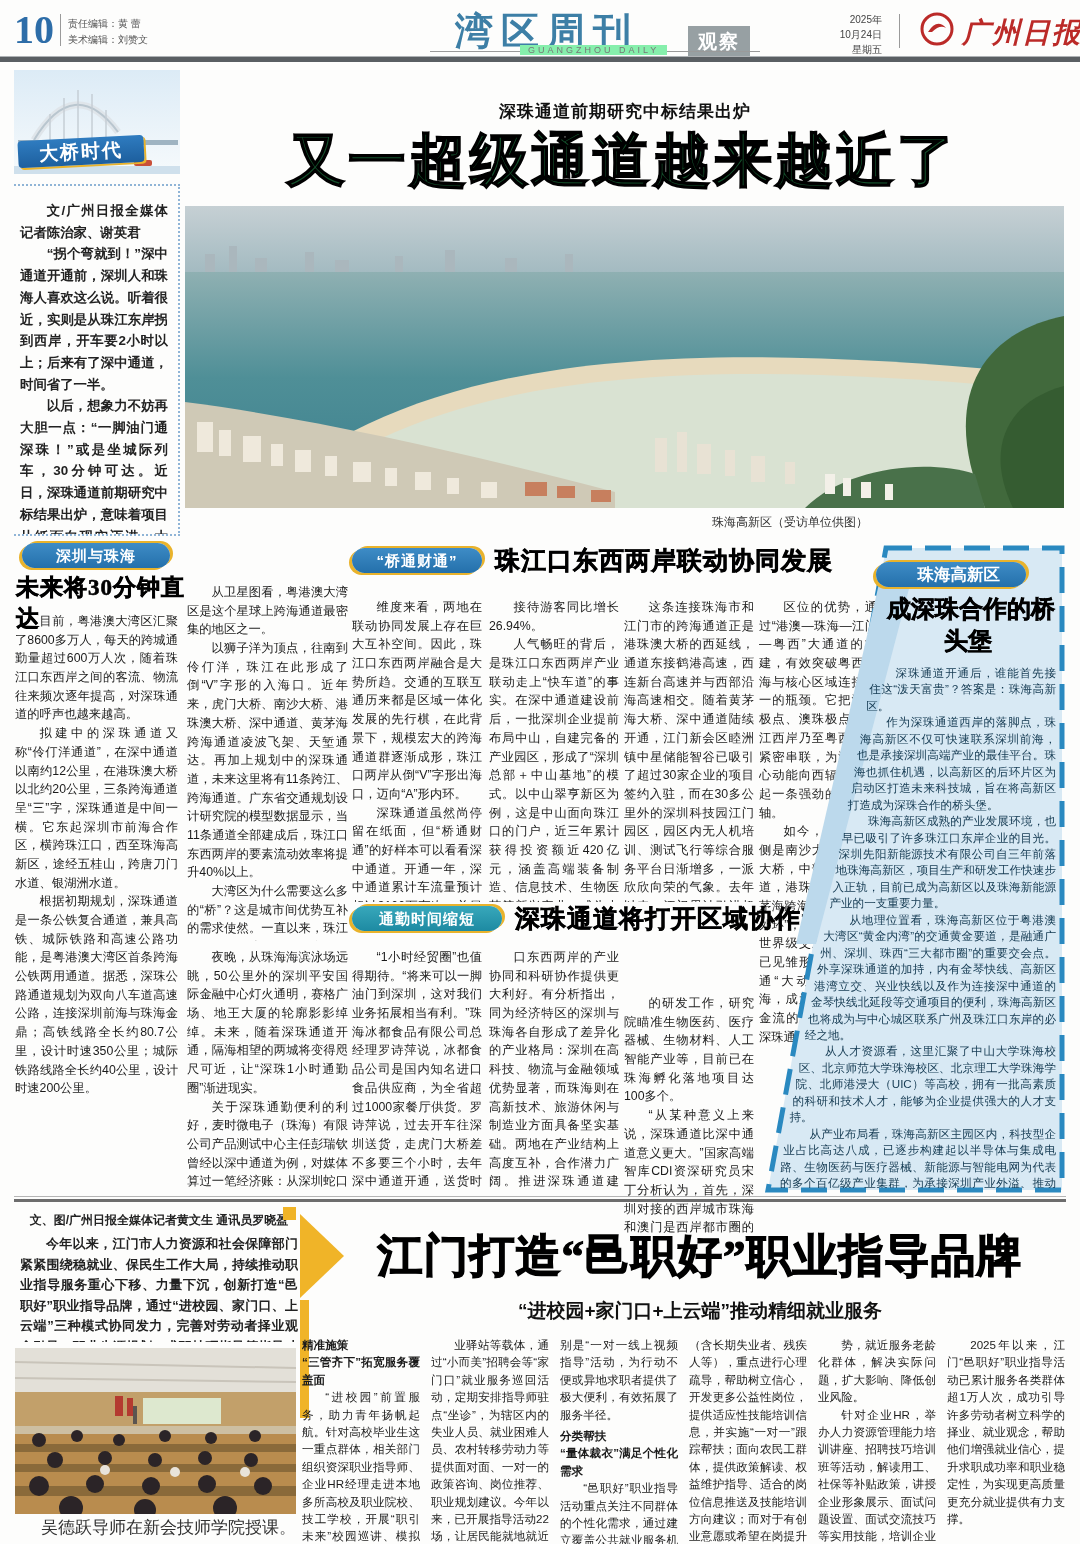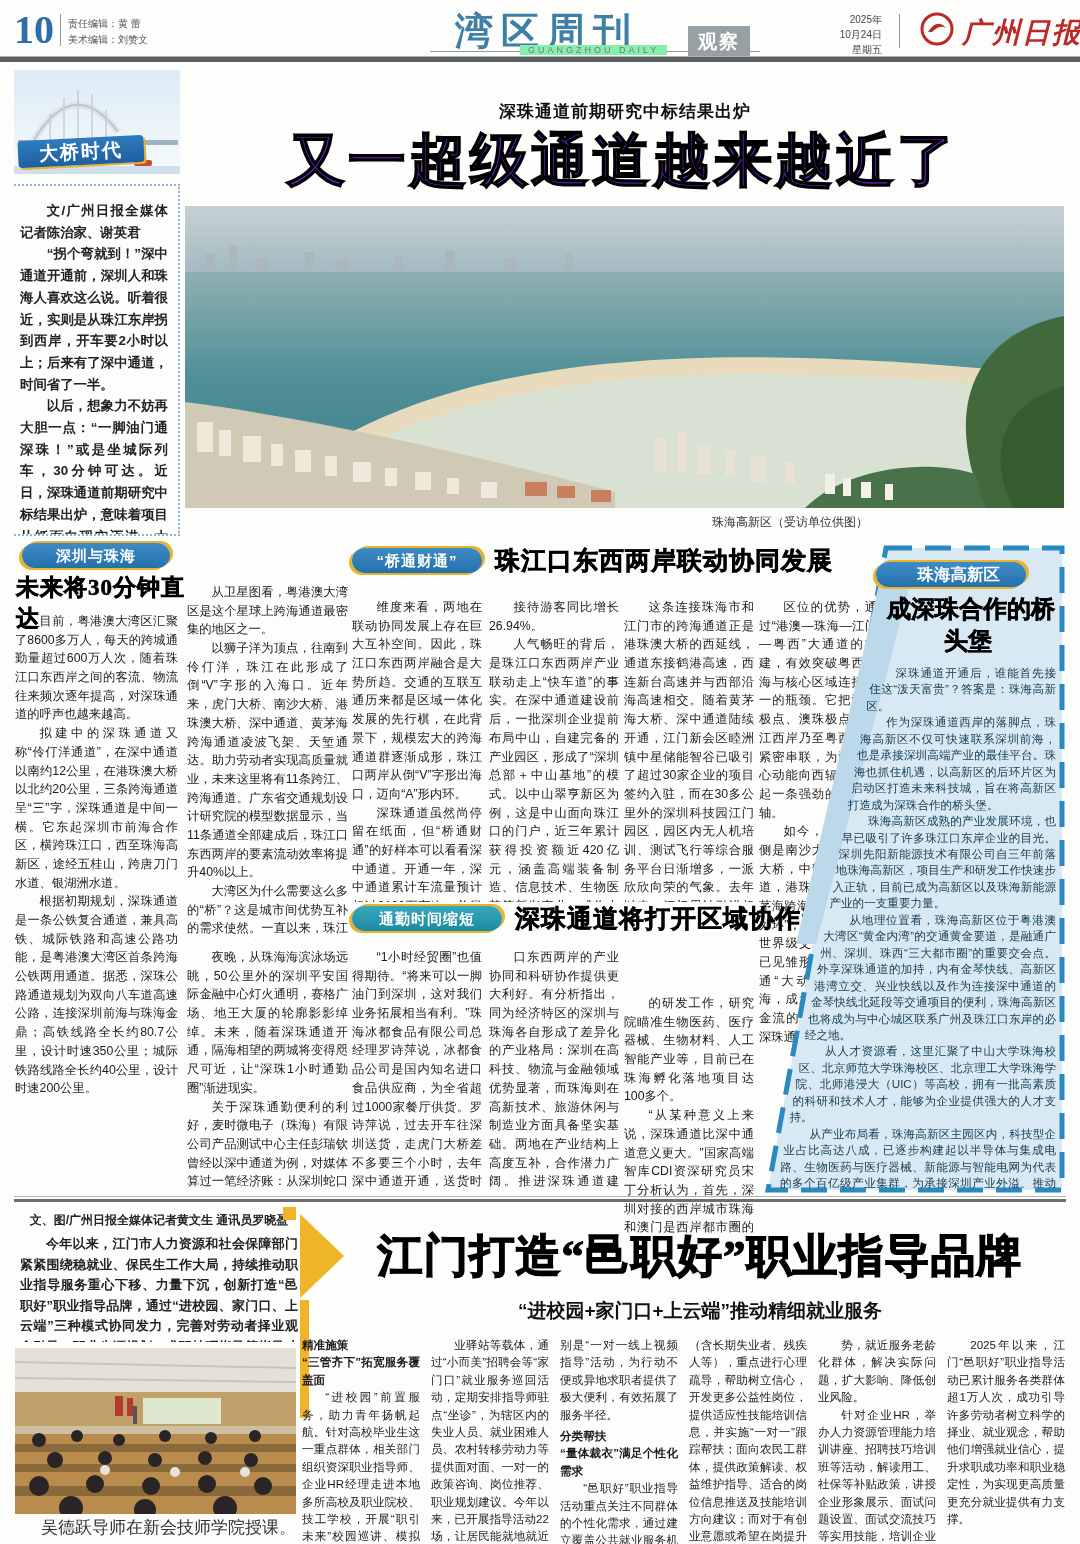--- a/index.html
+++ b/index.html
@@ -23,21 +23,21 @@
   .rail-art{position:absolute;left:14px;top:70px;width:166px;height:104px;overflow:hidden;}
   .rail-ribbon{position:absolute;left:18px;top:138px;width:126px;height:27px;background:linear-gradient(#2f7cc0,#1d5f9e);
                color:#fff;font-size:19px;font-weight:bold;text-align:center;line-height:27px;letter-spacing:2px;
                transform:rotate(-3deg);border-radius:4px;box-shadow:2px 2px 0 #e9b32c;}
   .intro-box{position:absolute;left:14px;top:184px;width:166px;height:352px;
              border-top:2px dotted #8fb4d6;border-right:2px dotted #8fb4d6;border-bottom:2px dotted #8fb4d6;
              padding:14px 10px 0 6px;box-sizing:border-box;overflow:hidden;}
   .intro-box p{margin:0;text-indent:2em;font-size:13.4px;line-height:1.62;font-weight:bold;color:#222;text-align:justify;}
   .kicker{position:absolute;left:185px;top:100px;width:880px;text-align:center;font-size:17px;font-weight:bold;color:#111;letter-spacing:1px;}
   .headline{position:absolute;left:165px;top:122px;width:915px;text-align:center;font-size:58px;font-weight:bold;
-            color:#6d28d9;font-family:"Liberation Serif","DejaVu Serif",serif;letter-spacing:3px;-webkit-text-stroke:1.5px #000;}
+            color:#14532d;font-family:"Liberation Serif","DejaVu Serif",serif;letter-spacing:3px;-webkit-text-stroke:1.5px #000;}
   .mainphoto{position:absolute;left:185px;top:206px;width:879px;height:302px;overflow:hidden;background:#7fa8ae;}
   .photo-cap{position:absolute;left:640px;top:514px;width:300px;font-size:12px;color:#333;text-align:center;}
   
   .badge{position:absolute;height:25px;line-height:25px;text-align:center;color:#fff;font-size:15px;font-weight:bold;
          background:linear-gradient(#3e8cc6,#2470ab);border-radius:13px;letter-spacing:1px;box-shadow:-3px 2px 0 #e9b32c,3px -2px 0 #e9b32c;}
   .badge.teal{background:linear-gradient(#38a8bb,#1d8aa2);box-shadow:-3px 2px 0 #e9b32c,3px -2px 0 #e9b32c;}
   .sec-title{position:absolute;font-weight:bold;color:#000;font-family:"Liberation Serif",serif;-webkit-text-stroke:0.6px #000;}
   
   .col{position:absolute;overflow:hidden;text-align:justify;}
   .col p{margin:0;text-indent:2em;font-size:12.3px;line-height:1.52;color:#1b1b1b;}
@@ -210,21 +210,21 @@
 
   <div class="badge" style="left:22px;top:543px;width:148px;">深圳与珠海</div>
   <div class="sec-title" style="left:16px;top:572px;width:170px;font-size:23px;letter-spacing:1px;">未来将30分钟直达</div>
   <div class="col" style="left:15px;top:612px;width:163px;height:580px;">
       <p>目前，粤港澳大湾区汇聚了8600多万人，每天的跨城通勤量超过600万人次，随着珠江口东西岸之间的客流、物流往来频次逐年提高，对深珠通道的呼声也越来越高。</p>
       <p>拟建中的深珠通道又称“伶仃洋通道”，在深中通道以南约12公里，在港珠澳大桥以北约20公里，三条跨海通道呈“三”字，深珠通道是中间一横。它东起深圳市前海合作区，横跨珠江口，西至珠海高新区，途经五桂山，跨唐刀门水道、银湖洲水道。</p>
       <p>根据初期规划，深珠通道是一条公铁复合通道，兼具高铁、城际铁路和高速公路功能，是粤港澳大湾区首条跨海公铁两用通道。据悉，深珠公路通道规划为双向八车道高速公路，连接深圳前海与珠海金鼎；高铁线路全长约80.7公里，设计时速350公里；城际铁路线路全长约40公里，设计时速200公里。</p>
     </div>
   <div class="col" style="left:187px;top:583px;width:161px;height:358px;">
       <p>从卫星图看，粤港澳大湾区是这个星球上跨海通道最密集的地区之一。</p>
-      <p>以狮子洋为顶点，往南到伶仃洋，珠江在此形成了倒“V”字形的入海口。近年来，虎门大桥、南沙大桥、港珠澳大桥、深中通道、黄茅海跨海通道凌波飞架、天堑通达。助力劳动者实现高质量就业，未来这里将有11条跨江、跨海通道。广东省交通规划设计研究院的模型数据显示，当11条通道全部建成后，珠江口东西两岸的要素流动效率将提升40%以上。</p>
+      <p>以狮子洋为顶点，往南到伶仃洋，珠江在此形成了倒“V”字形的入海口。近年来，虎门大桥、南沙大桥、港珠澳大桥、深中通道、黄茅海跨海通道凌波飞架、天堑通达。再加上规划中的深珠通道，未来这里将有11条跨江、跨海通道。广东省交通规划设计研究院的模型数据显示，当11条通道全部建成后，珠江口东西两岸的要素流动效率将提升40%以上。</p>
       <p>大湾区为什么需要这么多的“桥”？这是城市间优势互补的需求使然。一直以来，珠江口西岸的经济体量虽与东岸存在差距，但拥有土地资源和人力成本优势、潜力强劲。从产业结构、城市地理空间结构等</p>
     </div>
 
   <div class="badge" style="left:352px;top:548px;width:130px;">“桥通财通”</div>
   <div class="sec-title" style="left:495px;top:544px;width:430px;font-size:25px;letter-spacing:1px;">珠江口东西两岸联动协同发展</div>
   <div class="col" style="left:352px;top:598px;width:130px;height:304px;">
       <p>维度来看，两地在联动协同发展上存在巨大互补空间。因此，珠江口东西两岸融合是大势所趋。交通的互联互通历来都是区域一体化发展的先行棋，在此背景下，规模宏大的跨海通道群逐渐成形，珠江口两岸从倒“V”字形出海口，迈向“A”形内环。</p>
       <p>深珠通道虽然尚停留在纸面，但“桥通财通”的好样本可以看看深中通道。开通一年，深中通道累计车流量预计超过3100万车次，单日车流量最高达18.16万车次。深圳、中山两市积极构建“深中1小时通勤圈”，一年来跨市公交双边累计发送约10万车次、发送旅客约280万人次，日均发送旅客超7000人次。据中山文化广电旅游局统计数据，2024年7月至2025年5月，中山累计</p>
     </div>
   <div class="col" style="left:489px;top:598px;width:130px;height:304px;">

